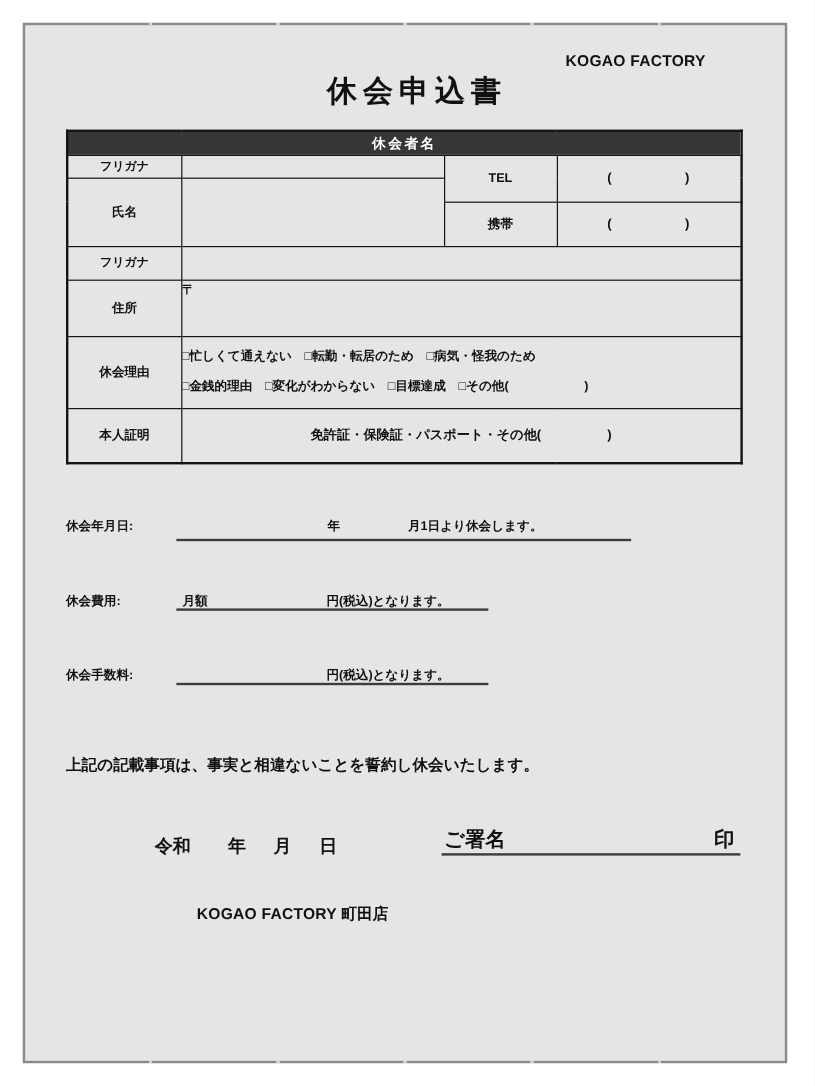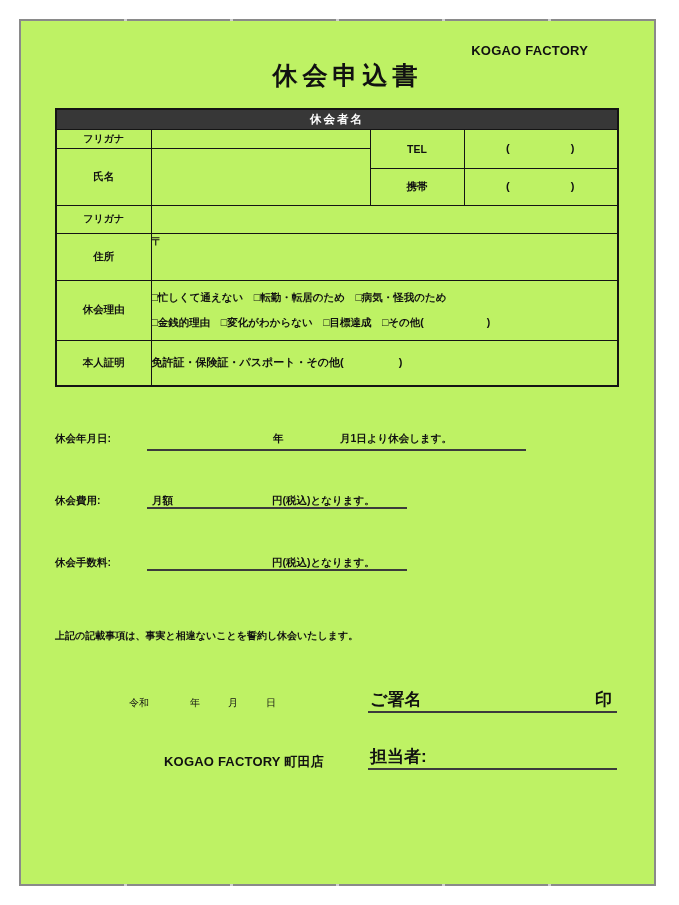--- a/index.html
+++ b/index.html
@@ -3,21 +3,21 @@
 <meta charset="utf-8">
 <style>
   html,body{margin:0;padding:0;}
   body{
     width:679px;height:905px;position:relative;background:#ffffff;
     font-family:"Liberation Sans","DejaVu Sans",sans-serif;
     -webkit-font-smoothing:antialiased;color:#111;
   }
   .sheet{
     position:absolute;left:19px;top:19px;width:633px;height:863px;
-    border:2px solid #8a8a8a;background:#bef264;
+    border:2px solid #8a8a8a;background:#e5e5e5;
   }
   
   .sheet::before,.sheet::after{
     content:"";position:absolute;left:0;right:0;height:2px;pointer-events:none;
     background:repeating-linear-gradient(90deg,transparent 0 103px,rgba(255,255,255,.6) 103px 106px);
   }
   .sheet::before{top:-2px;}
   .sheet::after{bottom:-2px;}
 
   .brand{position:absolute;top:22px;right:66px;font-size:13px;font-weight:bold;letter-spacing:.2px;}
@@ -29,31 +29,31 @@
     position:absolute;left:34px;top:87px;width:562px;
     border-collapse:collapse;table-layout:fixed;border:2px solid #141414;
   }
   table.member td{border:1px solid #141414;padding:0;font-weight:bold;overflow:hidden;}
   td.hdr{background:#373737;color:#ffffff;text-align:center;font-size:11.5px;letter-spacing:2px;}
   td.lab{text-align:center;font-size:10.5px;}
   td.lab.sm{font-size:10px;}
   td.val{text-align:center;font-size:11px;letter-spacing:1px;}
   td.postal{vertical-align:top;padding:10px 0 0 28px;font-size:11px;}
   td.reasons{padding:5px 0 0 7px;font-size:10.5px;line-height:25px;}
-  td.idproof{font-size:11px;}
+  td.idproof{text-align:center;font-size:11px;}
   tr.h20{height:20px;} tr.h19{height:19px;} tr.h37{height:37px;}
   tr.h28{height:28px;} tr.h47{height:47px;} tr.h60{height:60px;} tr.h46{height:46px;}
 
   
   .ftext{position:absolute;font-size:10.5px;font-weight:bold;white-space:nowrap;}
   .uline{position:absolute;border-bottom:2px solid #3c3c3c;}
   .sigline{position:absolute;height:17px;border-bottom:2px solid #3c3c3c;
            display:flex;justify-content:space-between;align-items:flex-end;
            font-size:17px;font-weight:bold;}
-  .eratxt{position:absolute;font-size:10px;font-weight:normal;white-space:nowrap;}
+  .eratxt{position:absolute;font-size:15px;font-weight:bold;white-space:nowrap;}
   .storetxt{position:absolute;font-size:13px;font-weight:bold;white-space:nowrap;letter-spacing:.2px;}
 </style>
 </head>
 <body>
 
 <div class="sheet">
 
   <div class="brand">KOGAO FACTORY</div>
   <div class="title">休会申込書</div>
 
@@ -111,30 +111,26 @@
 
   <span class="ftext" style="left:34px;top:473px;">休会費用:</span>
   <div class="uline" style="left:126px;top:473px;width:260px;height:13px;"></div>
   <span class="ftext" style="left:131px;top:473px;">月額</span>
   <span class="ftext" style="left:251px;top:473px;">円(税込)となります。</span>
 
   <span class="ftext" style="left:34px;top:535px;">休会手数料:</span>
   <div class="uline" style="left:126px;top:535px;width:260px;height:13px;"></div>
   <span class="ftext" style="left:251px;top:535px;">円(税込)となります。</span>
 
-  <span class="ftext" style="left:34px;top:608px;font-size:10px;">上記の記載事項は、事実と相違ないことを誓約し休会いたします。</span>
+  <span class="ftext" style="left:34px;top:608px;font-size:13px;">上記の記載事項は、事実と相違ないことを誓約し休会いたします。</span>
 
   <span class="eratxt" style="left:108px;top:675px;">令和</span>
   <span class="eratxt" style="left:169px;top:675px;">年</span>
   <span class="eratxt" style="left:207px;top:675px;">月</span>
   <span class="eratxt" style="left:245px;top:675px;">日</span>
   <div class="sigline" style="left:347px;top:673px;width:249px;">
     <span style="padding-left:2px;">ご署名</span>
     <span style="padding-right:5px;">印</span>
   </div>
 
   <span class="storetxt" style="left:111px;top:732px;margin-left:32px;">KOGAO FACTORY 町田店</span>
-  <div class="sigline" style="left:347px;top:730px;width:249px;">
-    <span style="padding-left:2px;">担当者:</span>
-    <span></span>
-  </div>
 
 </div>
 
 </body></html>

